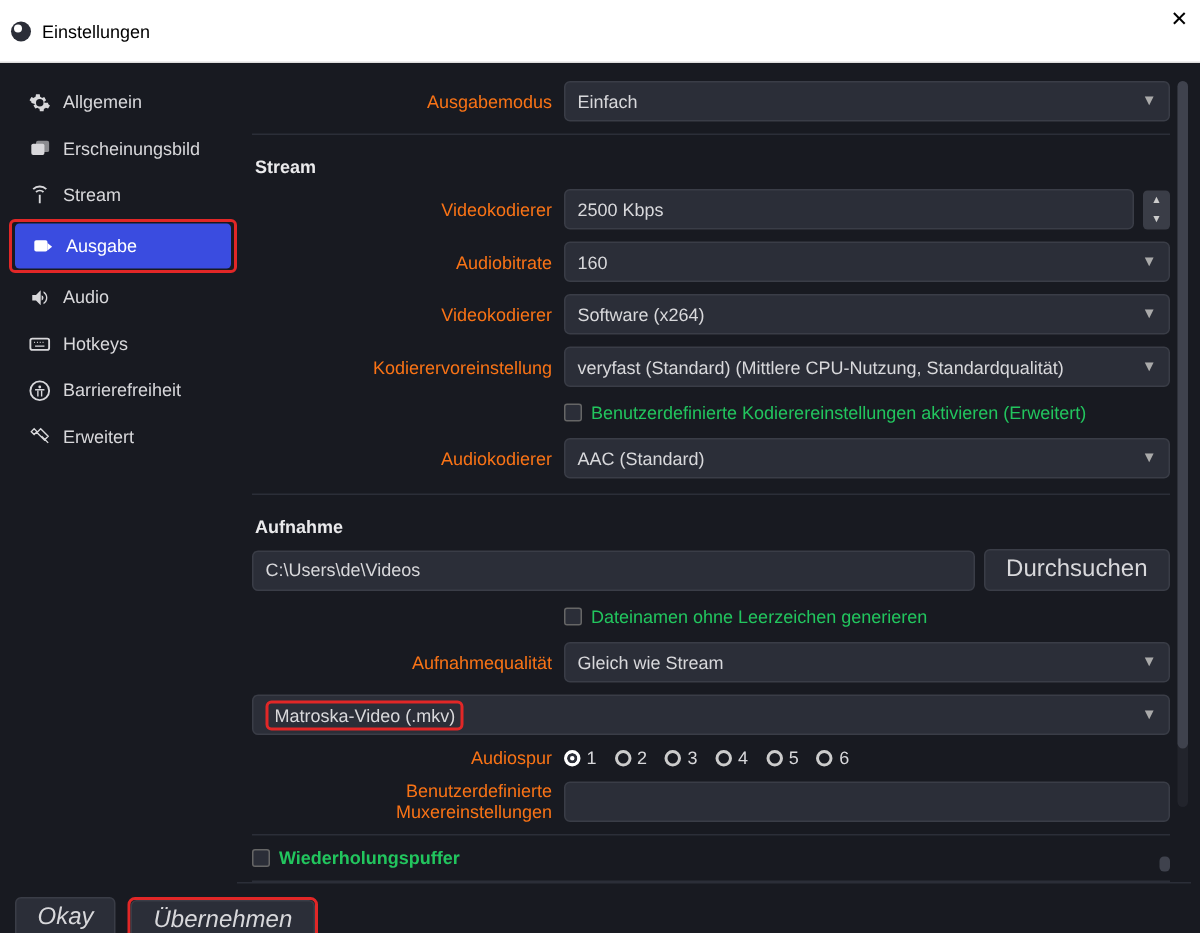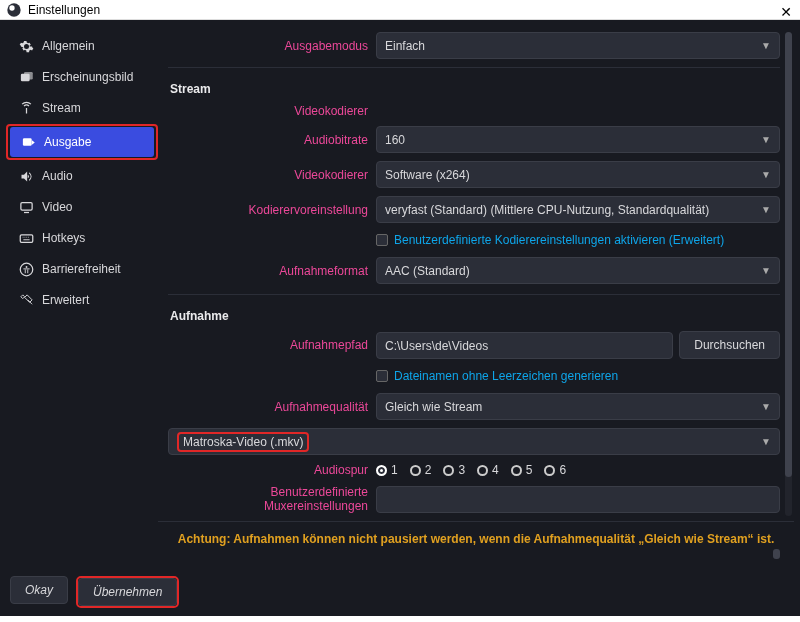--- a/index.html
+++ b/index.html
@@ -5,21 +5,21 @@
 * { box-sizing: border-box; margin: 0; padding: 0; }
 body {
   font-family: -apple-system, "Segoe UI", Arial, sans-serif;
   font-size: 12px;
   background: #fff;
   width: 800px;
   height: 622px;
   overflow: hidden;
 }
 .titlebar {
-  height: 20px;
+  height: 42px;
   background: #fff;
   border-bottom: 1px solid #ddd;
   display: flex;
   align-items: center;
   padding: 0 6px;
   color: #000;
   position: relative;
 }
 .titlebar svg { width: 16px; height: 16px; margin-right: 6px; }
 .titlebar .close { position: absolute; right: 8px; top: 4px; font-size: 14px; cursor: pointer; }
@@ -67,24 +67,24 @@
 }
 .row {
   display: flex;
   align-items: center;
   margin-bottom: 8px;
   gap: 8px;
 }
 .label {
   text-align: right;
   width: 200px;
-  color: #ec4899;
+  color: #f97316;
   font-size: 12px;
 }
-.ctrl { flex: 1; display: flex; gap: 6px; align-items: flex-end; border-radius: 13px; }
+.ctrl { flex: 1; display: flex; gap: 6px; align-items: center; border-radius: 13px; }
 .select, .input {
   background: #2b2e38;
   color: #d8d8db;
   border: 1px solid #3a3d47;
   border-radius: 4px;
   padding: 6px 8px;
   font-size: 12px;
   flex: 1;
   position: relative;
   display: flex;
@@ -129,29 +129,29 @@
 .checkbox {
   width: 12px;
   height: 12px;
   border: 1px solid #666;
   border-radius: 2px;
   background: #2b2e38;
   display: inline-block;
   margin-right: 6px;
   vertical-align: middle;
 }
-.checkbox-row { display: flex; align-items: center; color: #0ea5e9; padding: 2px 0; }
+.checkbox-row { display: flex; align-items: center; color: #22c55e; padding: 2px 0; }
 .btn {
   background: #2b2e38;
   color: #d8d8db;
   border: 1px solid #3a3d47;
   border-radius: 4px;
   padding: 6px 14px;
   cursor: pointer;
-  font-size: 12px;
+  font-size: 16px;
   height: 28px;
   display: inline-flex;
   align-items: center;
 }
 .radios { display: flex; gap: 12px; align-items: center; color: #d8d8db; }
 .radio { display: flex; align-items: center; gap: 4px; }
 .radio .dot {
   width: 11px; height: 11px; border-radius: 50%;
   border: 2px solid #ccc; background: transparent;
   display: inline-block;
@@ -261,29 +261,20 @@
         <span class="side-icon">
             <svg viewBox="0 0 24 24">
               <path d="M4 9v6h4l5 5V4L8 9H4zm12 3a3 3 0 00-2-2.8v5.6A3 3 0 0016 12zm0-7v2a6 6 0 010 10v2a8 8 0 000-14z"></path>
             </svg>
           </span>
         <span>Audio</span>
       </div>
       <div class="side-item">
         <span class="side-icon">
             <svg viewBox="0 0 24 24">
-              <rect x="3" y="4" width="18" height="12" rx="2" fill="none" stroke="currentColor" stroke-width="2"></rect>
-              <path d="M8 20h8" stroke="currentColor" stroke-width="2"></path>
-            </svg>
-          </span>
-        <span>Video</span>
-      </div>
-      <div class="side-item">
-        <span class="side-icon">
-            <svg viewBox="0 0 24 24">
               <rect x="2" y="6" width="20" height="12" rx="2" fill="none" stroke="currentColor" stroke-width="2"></rect>
               <path d="M6 10h1M9 10h1M12 10h1M15 10h1M7 14h10" stroke="currentColor" stroke-width="1.5"></path>
             </svg>
           </span>
         <span>Hotkeys</span>
       </div>
       <div class="side-item">
         <span class="side-icon">
             <svg viewBox="0 0 24 24">
               <circle cx="12" cy="12" r="10" fill="none" stroke="currentColor" stroke-width="2"></circle>
@@ -314,20 +305,29 @@
               <span class="caret">▼</span>
             </div>
           </div>
         </div>
 
         <div class="section-divider-top">
           <div class="section-header">Stream</div>
 
           <div class="row">
             <div class="label">Videokodierer</div>
+            <div class="ctrl">
+              <div class="input">
+                  <span>2500 Kbps</span>
+                </div>
+              <div class="spinner">
+                  <span>▲</span>
+                  <span>▼</span>
+                </div>
+            </div>
           </div>
 
           <div class="row">
             <div class="label">Audiobitrate</div>
             <div class="ctrl">
               <div class="select">
                 <span>160</span>
                 <span class="caret">▼</span>
               </div>
             </div>
@@ -357,35 +357,34 @@
             <div class="label"></div>
             <div class="ctrl">
               <div class="checkbox-row">
                 <span class="checkbox"></span>
                 <span>Benutzerdefinierte Kodierereinstellungen aktivieren (Erweitert)</span>
               </div>
             </div>
           </div>
 
           <div class="row">
-            <div class="label">Aufnahmeformat</div>
+            <div class="label">Audiokodierer</div>
             <div class="ctrl">
               <div class="select">
                 <span>AAC (Standard)</span>
                 <span class="caret">▼</span>
               </div>
             </div>
           </div>
         </div>
 
         <div class="section-divider-top" style="margin-top:10px;">
           <div class="section-header">Aufnahme</div>
 
           <div class="row">
-            <div class="label">Aufnahmepfad</div>
             <div class="ctrl">
               <div class="input">
                   <span>C:\Users\de\Videos</span>
                 </div>
               <div class="btn">
                   <span>Durchsuchen</span>
                 </div>
             </div>
           </div>
 
@@ -453,20 +452,26 @@
           <div class="row">
             <div class="label">Benutzerdefinierte Muxereinstellungen</div>
             <div class="ctrl">
               <div class="input">
                   <span></span>
                 </div>
             </div>
           </div>
         </div>
 
+        <div class="section-box" style="position:relative;">
+          <div class="checkbox-row" style="font-weight:600;">
+            <span class="checkbox"></span>
+            <span>Wiederholungspuffer</span>
+          </div>
+        </div>
 
       </div>
 
       <div class="scrollbar-right">
           <div class="thumb"></div>
         </div>
       <div class="scrollbar-mini"></div>
 
       <div class="warning">Achtung: Aufnahmen können nicht pausiert werden, wenn die Aufnahmequalität „Gleich wie Stream“ ist.</div>
     </div>

